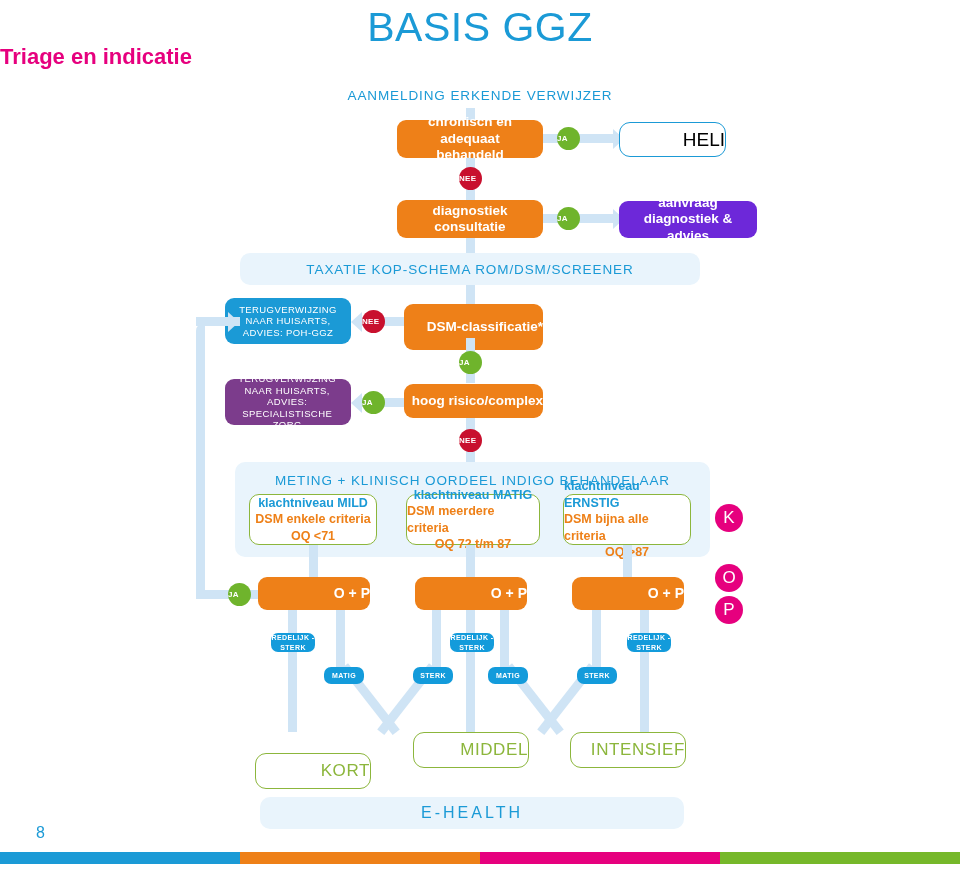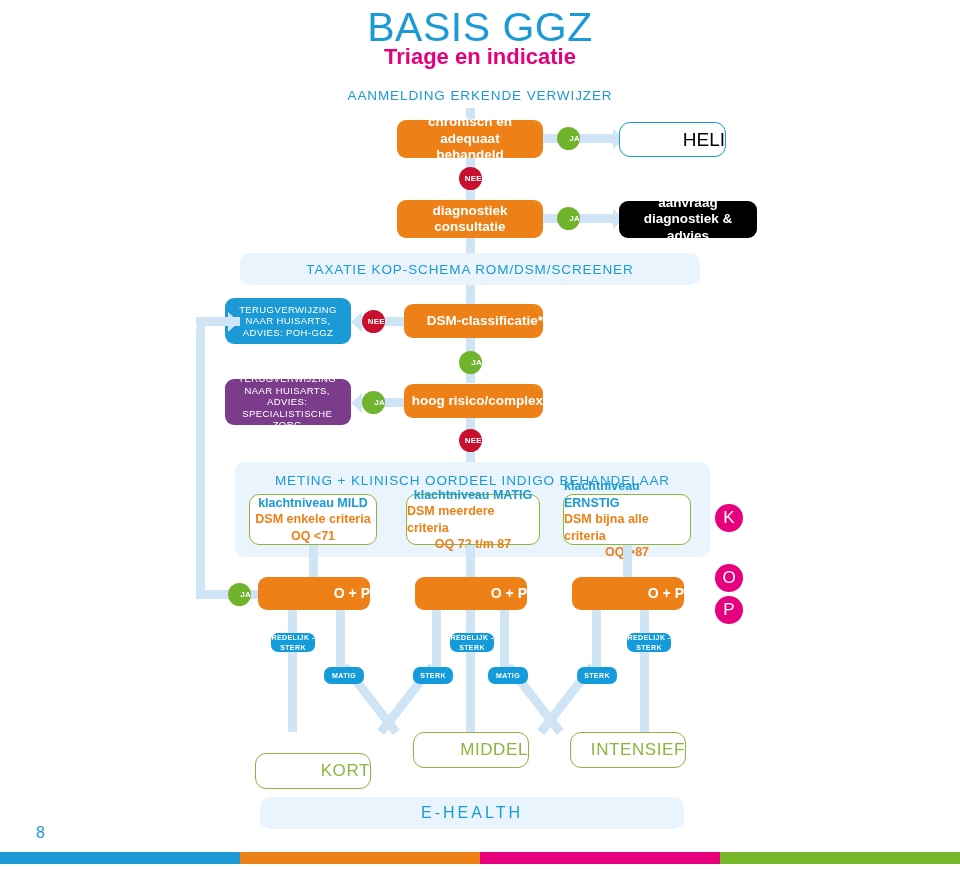--- a/index.html
+++ b/index.html
@@ -12,21 +12,21 @@
   }
   #stage{position:absolute;left:0;top:0;width:960px;height:870px;}
   .abs{position:absolute;box-sizing:border-box;}
 
   
   .title-main{
     left:0;top:4px;width:960px;text-align:center;
     font-size:41px;color:#1B9AD6;letter-spacing:.5px;font-weight:400;
   }
   .title-sub{
-    left:0;top:44px;width:960px;text-align:center;
+    left:0;top:44px;width:960px;text-align:left;
     font-size:22px;color:#E6007E;font-weight:bold;
   }
   .title-ref{
     left:0;top:88px;width:960px;text-align:center;
     font-size:13.5px;color:#1B9AD6;letter-spacing:.9px;font-weight:400;
   }
 
   
   .conn{background:#CFE4F5;}
   .vline{width:9px;}
@@ -41,21 +41,21 @@
     width:0;height:0;border-top:10px solid transparent;
     border-bottom:10px solid transparent;border-right:11px solid #CFE4F5;
   }
 
   
   .box{
     border-radius:9px;display:flex;align-items:center;justify-content:flex-end;
     text-align:center;line-height:1.22;
   }
   .box-orange{background:#EE8018;color:#ffffff;font-weight:bold;font-size:13.5px;}
-  .box-green{background:#000000;color:#ffffff;font-weight:bold;font-size:13.5px;}
+  .box-green{background:#6d28d9;color:#ffffff;font-weight:bold;font-size:13.5px;}
   .box-blue{background:#1B9AD6;color:#ffffff;font-size:9.5px;letter-spacing:.4px;}
   .box-purple{background:#7C3C8C;color:#ffffff;font-size:9.5px;letter-spacing:.4px;}
   .box-outline-blue{
     background:#ffffff;border:1.6px solid #1B9AD6;color:#000000;
     font-size:19px;border-radius:11px;
   }
   .box-outline-green{
     background:#ffffff;border:1.5px solid #8CB63C;color:#8CB63C;
     font-size:17px;border-radius:11px;letter-spacing:.6px;
   }
@@ -72,21 +72,21 @@
     background:#ffffff;border:1.4px solid #8CB63C;border-radius:10px;
     display:flex;flex-direction:column;align-items:center;justify-content:center;
     line-height:1.32;
   }
   .kcard .l1{color:#1B9AD6;font-weight:bold;font-size:12.5px;}
   .kcard .l2{color:#EE8018;font-weight:bold;font-size:12.5px;}
   .kcard .l3{color:#EE8018;font-weight:bold;font-size:12.5px;}
 
   
   .badge-circ{
-    border-radius:50%;display:flex;align-items:center;justify-content:flex-end;
+    border-radius:50%;display:flex;align-items:center;justify-content:flex-start;
     color:#ffffff;font-weight:bold;font-size:8px;letter-spacing:.3px;
   }
   .badge-ja{background:#6FB42C;width:23px;height:23px;}
   .badge-nee{background:#C8102E;width:23px;height:23px;}
   .badge-pill{
     background:#139BDB;border-radius:7px;color:#ffffff;font-weight:bold;
     font-size:7px;letter-spacing:.4px;display:flex;align-items:center;
     justify-content:center;text-align:center;line-height:1.3;
   }
 
@@ -160,21 +160,21 @@
   <div class="abs box box-blue" style="left:225px;top:298px;width:126px;height:46px;padding:0 6px;">
     <span>TERUGVERWIJZING NAAR HUISARTS, ADVIES: POH-GGZ</span>
   </div>
 
   <div class="abs conn hline" style="left:362px;top:317px;width:42px;"></div>
   <div class="abs arrow-l" style="left:351px;top:312px;"></div>
   <div class="abs badge-circ badge-nee" style="left:362px;top:310px;">
     <span>NEE</span>
   </div>
 
-  <div class="abs box box-orange" style="left:404px;top:304px;width:139px;height:34px;">
+  <div class="abs box box-orange" style="left:404px;top:304px;width:139px;height:46px;">
     <span>DSM-classificatie*</span>
   </div>
 
   <div class="abs conn vline" style="left:466px;top:338px;height:45px;"></div>
   <div class="abs badge-circ badge-ja" style="left:459px;top:351px;">
     <span>JA</span>
   </div>
 
   <div class="abs box box-purple" style="left:225px;top:379px;width:126px;height:46px;padding:0 15px;">
     <span>TERUGVERWIJZING NAAR HUISARTS, ADVIES: SPECIALISTISCHE ZORG</span>

